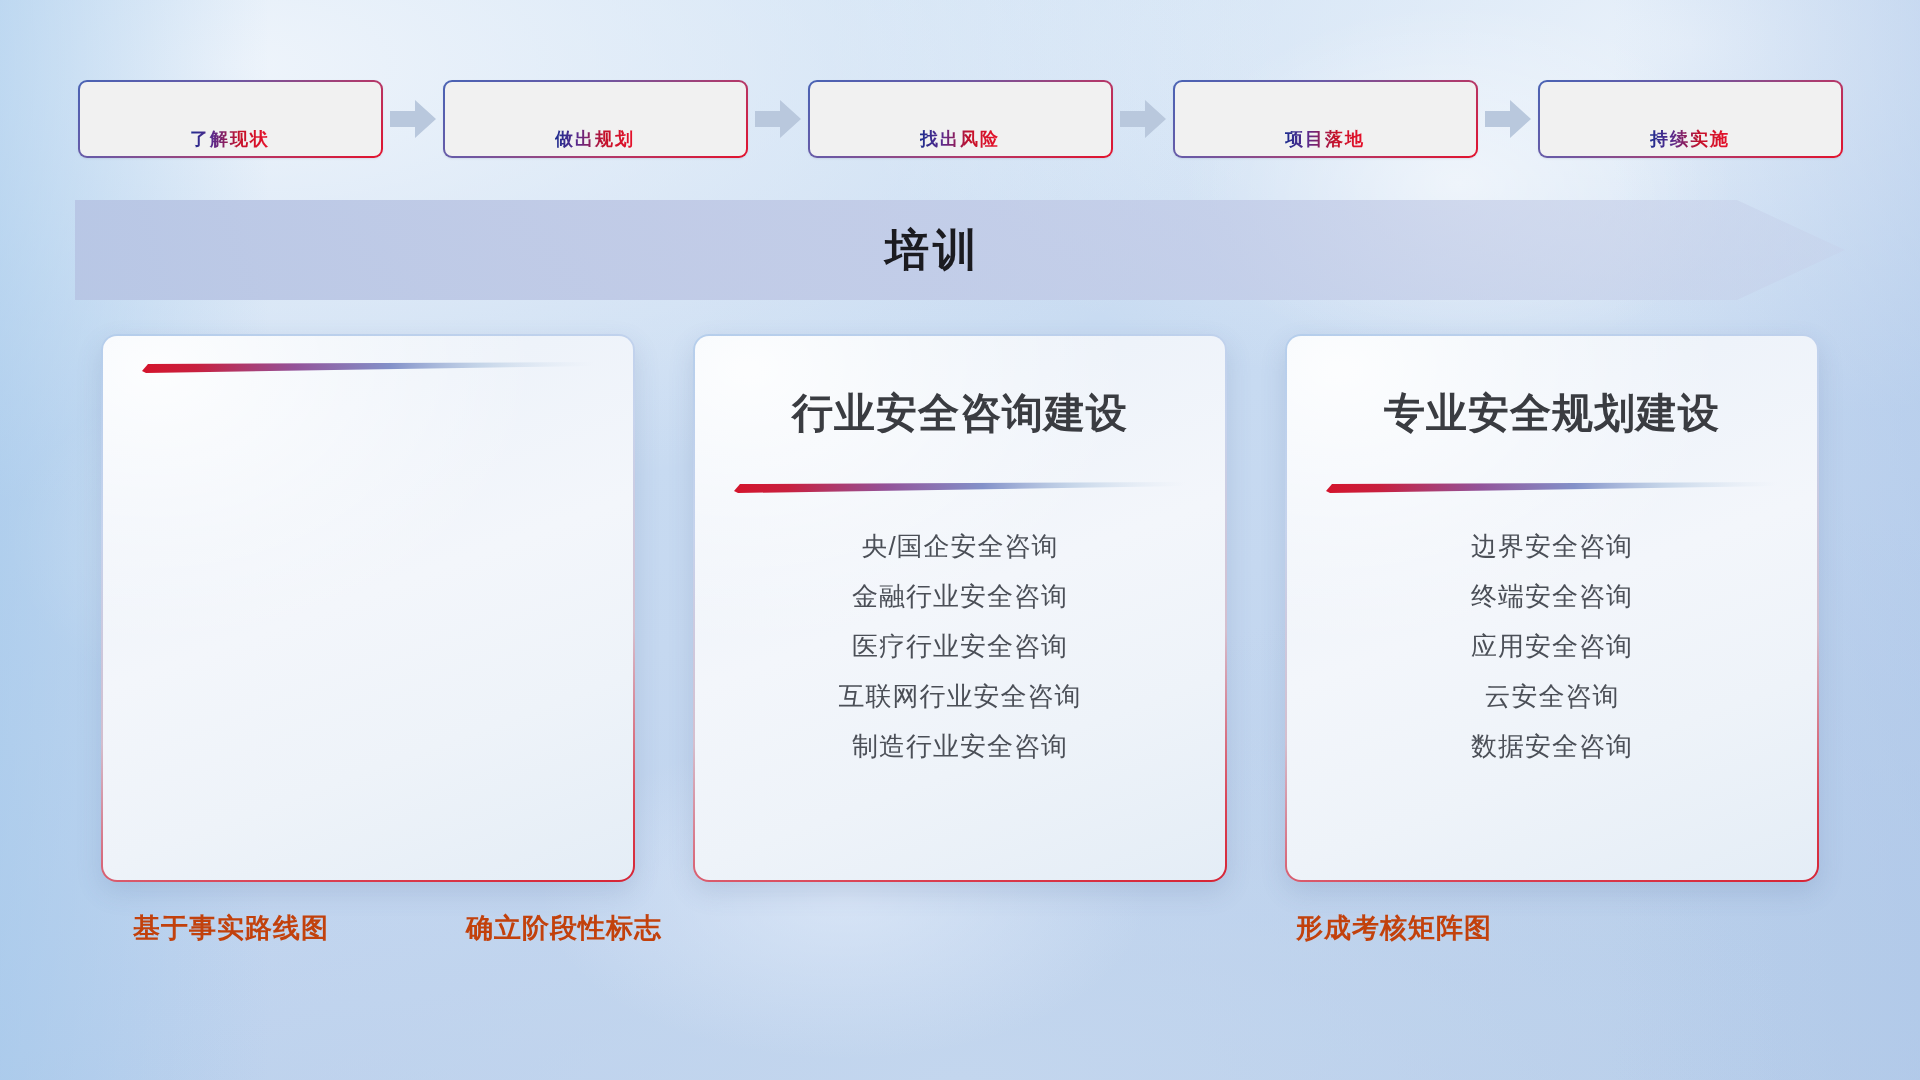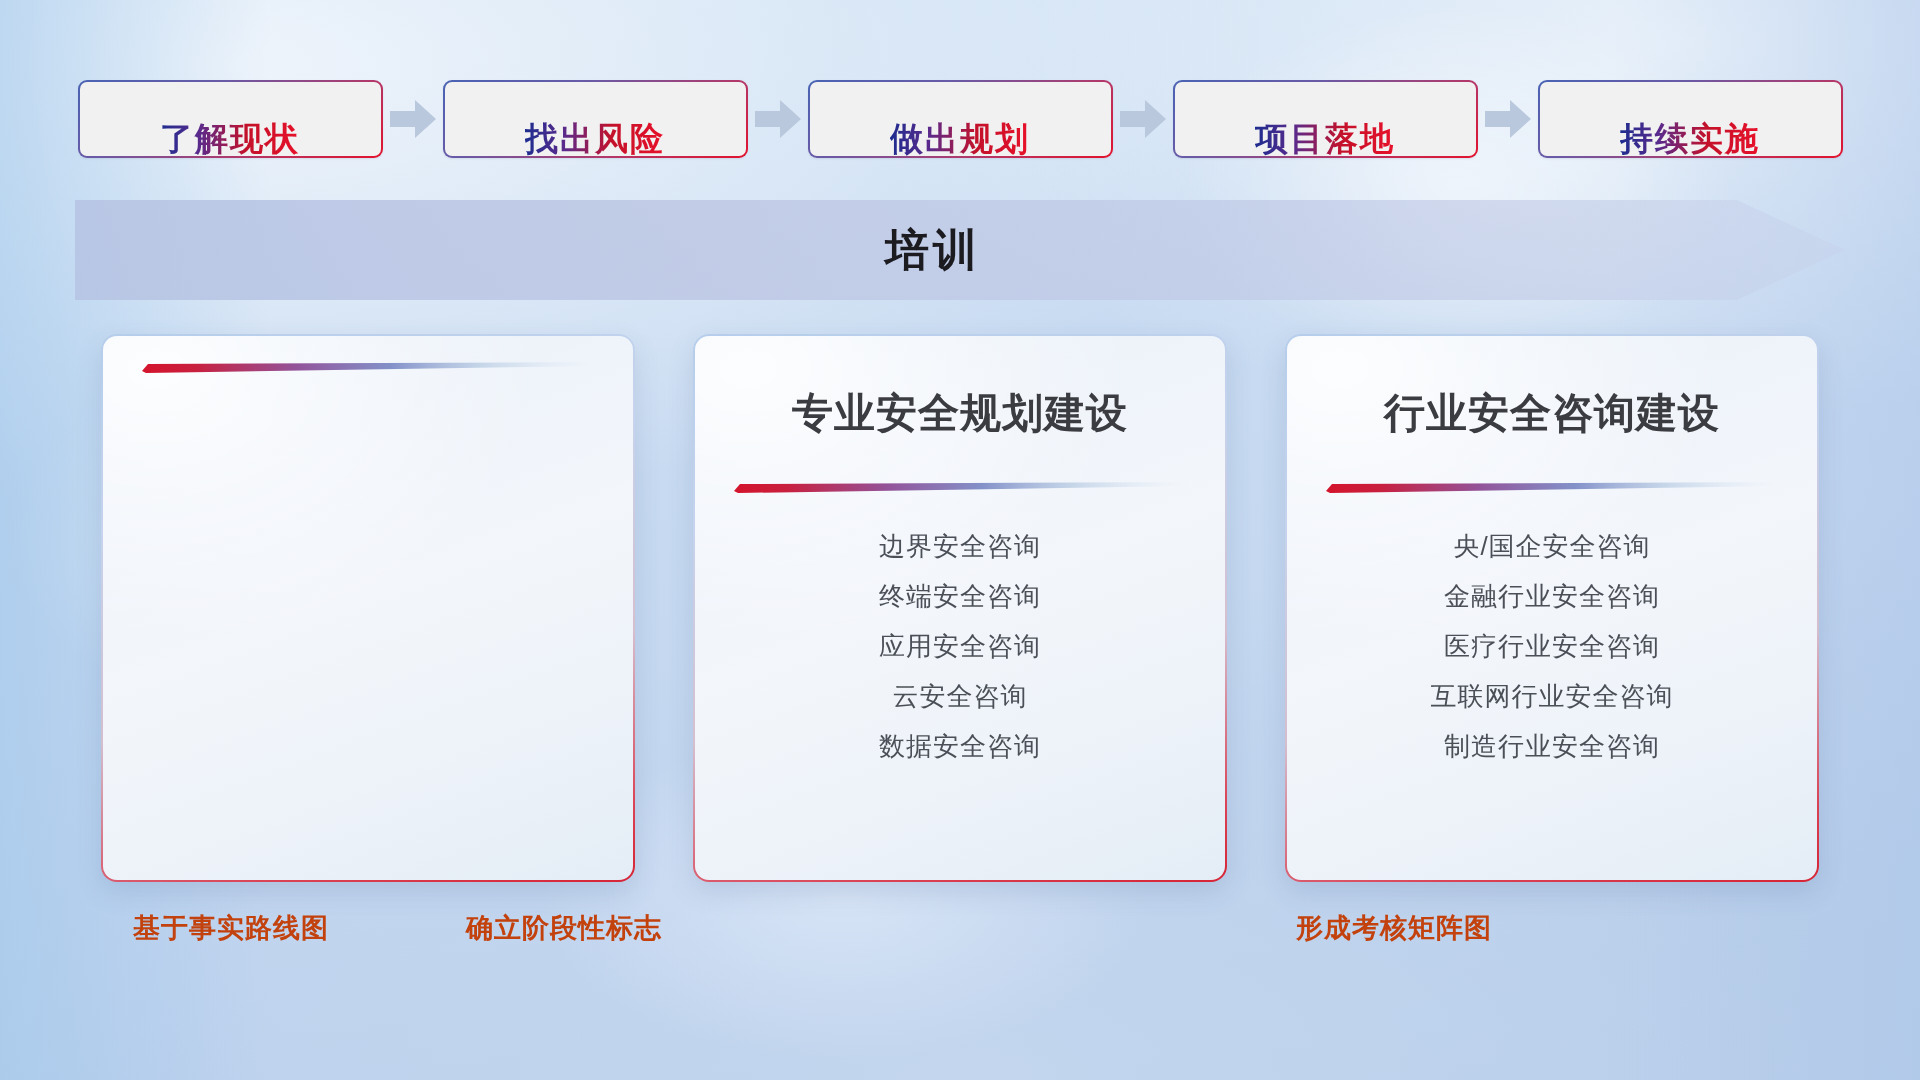--- a/index.html
+++ b/index.html
@@ -55,21 +55,21 @@
     background:linear-gradient(150deg,#4a63b4 0%,#6a5aa6 34%,#b03a6c 66%,#e3122c 100%);
     box-shadow:0 1px 2px rgba(60,80,120,.10);
   }
   .step-inner{
     width:100%; height:100%;
     border-radius:7px;
     background:#f1f1f1;
     display:flex; align-items:center; justify-content:center;
   }
   .step-label{
-    font-size:33px; font-weight:700; letter-spacing:2px;
+    font-size:18px; font-weight:700; letter-spacing:2px;
     background:linear-gradient(90deg,#1d2d8f 0%,#5a2a8c 28%,#c4112a 62%,#e8112a 100%);
     -webkit-background-clip:text; background-clip:text;
     -webkit-text-fill-color:transparent; color:transparent;
     white-space:nowrap;
     margin-top:40px;
   }
   .step-arrow{
     width:52px; height:42px;
     margin:0 4px;
     display:flex; align-items:center; justify-content:center;
@@ -185,34 +185,34 @@
     <div class="step-arrow">
       <svg width="46" height="38" viewBox="0 0 46 38" aria-hidden="true">
         <path d="M0 11 H25 V0 L46 19 L25 38 V27 H0 Z" fill="#b9c8dd"></path>
       </svg>
     </div>
   </div>
 
   <div class="step-wrap">
     <div class="step-box">
       <div class="step-inner">
-        <span class="step-label">找出风险</span>
+        <span class="step-label">做出规划</span>
       </div>
     </div>
     <div class="step-arrow">
       <svg width="46" height="38" viewBox="0 0 46 38" aria-hidden="true">
         <path d="M0 11 H25 V0 L46 19 L25 38 V27 H0 Z" fill="#b9c8dd"></path>
       </svg>
     </div>
   </div>
 
   <div class="step-wrap">
     <div class="step-box">
       <div class="step-inner">
-        <span class="step-label">做出规划</span>
+        <span class="step-label">找出风险</span>
       </div>
     </div>
     <div class="step-arrow">
       <svg width="46" height="38" viewBox="0 0 46 38" aria-hidden="true">
         <path d="M0 11 H25 V0 L46 19 L25 38 V27 H0 Z" fill="#b9c8dd"></path>
       </svg>
     </div>
   </div>
 
   <div class="step-wrap">
@@ -261,20 +261,50 @@
           </defs>
           <path d="M0 9 L6 2 L452 0 L452 4 L4 11 Z" fill="url(#dg1)"></path>
         </svg>
       </div>
     </div>
   </div>
 
   <div class="card one-line">
     <div class="card-inner">
       <div class="card-title">
+        <span>行业安全咨询建设</span>
+      </div>
+      <div class="card-divider">
+        <svg width="452" height="11" viewBox="0 0 452 11" aria-hidden="true">
+          <defs>
+            <linearGradient id="dg2" x1="0" y1="0" x2="1" y2="0">
+              <stop offset="0" stop-color="#d4142c" stop-opacity="1"></stop>
+              <stop offset="0.12" stop-color="#c8203f" stop-opacity="1"></stop>
+              <stop offset="0.34" stop-color="#8e4a94" stop-opacity=".95"></stop>
+              <stop offset="0.55" stop-color="#6f7fc0" stop-opacity=".85"></stop>
+              <stop offset="0.75" stop-color="#a9c1dd" stop-opacity=".6"></stop>
+              <stop offset="1" stop-color="#d8e4f0" stop-opacity="0"></stop>
+            </linearGradient>
+          </defs>
+          <path d="M0 9 L6 2 L452 0 L452 4 L4 11 Z" fill="url(#dg2)"></path>
+        </svg>
+      </div>
+      <ul class="card-list">
+        <li>央/国企安全咨询</li>
+        <li>金融行业安全咨询</li>
+        <li>医疗行业安全咨询</li>
+        <li>互联网行业安全咨询</li>
+        <li>制造行业安全咨询</li>
+      </ul>
+    </div>
+  </div>
+
+  <div class="card one-line">
+    <div class="card-inner">
+      <div class="card-title">
         <span>专业安全规划建设</span>
       </div>
       <div class="card-divider">
         <svg width="452" height="11" viewBox="0 0 452 11" aria-hidden="true">
           <defs>
             <linearGradient id="dg3" x1="0" y1="0" x2="1" y2="0">
               <stop offset="0" stop-color="#d4142c" stop-opacity="1"></stop>
               <stop offset="0.12" stop-color="#c8203f" stop-opacity="1"></stop>
               <stop offset="0.34" stop-color="#8e4a94" stop-opacity=".95"></stop>
               <stop offset="0.55" stop-color="#6f7fc0" stop-opacity=".85"></stop>
@@ -288,49 +318,19 @@
       <ul class="card-list">
         <li>边界安全咨询</li>
         <li>终端安全咨询</li>
         <li>应用安全咨询</li>
         <li>云安全咨询</li>
         <li>数据安全咨询</li>
       </ul>
     </div>
   </div>
 
-  <div class="card one-line">
-    <div class="card-inner">
-      <div class="card-title">
-        <span>行业安全咨询建设</span>
-      </div>
-      <div class="card-divider">
-        <svg width="452" height="11" viewBox="0 0 452 11" aria-hidden="true">
-          <defs>
-            <linearGradient id="dg2" x1="0" y1="0" x2="1" y2="0">
-              <stop offset="0" stop-color="#d4142c" stop-opacity="1"></stop>
-              <stop offset="0.12" stop-color="#c8203f" stop-opacity="1"></stop>
-              <stop offset="0.34" stop-color="#8e4a94" stop-opacity=".95"></stop>
-              <stop offset="0.55" stop-color="#6f7fc0" stop-opacity=".85"></stop>
-              <stop offset="0.75" stop-color="#a9c1dd" stop-opacity=".6"></stop>
-              <stop offset="1" stop-color="#d8e4f0" stop-opacity="0"></stop>
-            </linearGradient>
-          </defs>
-          <path d="M0 9 L6 2 L452 0 L452 4 L4 11 Z" fill="url(#dg2)"></path>
-        </svg>
-      </div>
-      <ul class="card-list">
-        <li>央/国企安全咨询</li>
-        <li>金融行业安全咨询</li>
-        <li>医疗行业安全咨询</li>
-        <li>互联网行业安全咨询</li>
-        <li>制造行业安全咨询</li>
-      </ul>
-    </div>
-  </div>
-
 </div>
 
 <div id="footnotes">
   <div class="foot" style="left:133px">基于事实路线图</div>
   <div class="foot" style="left:466px">确立阶段性标志</div>
   <div class="foot" style="left:1296px">形成考核矩阵图</div>
 </div>
 
 </body></html>

